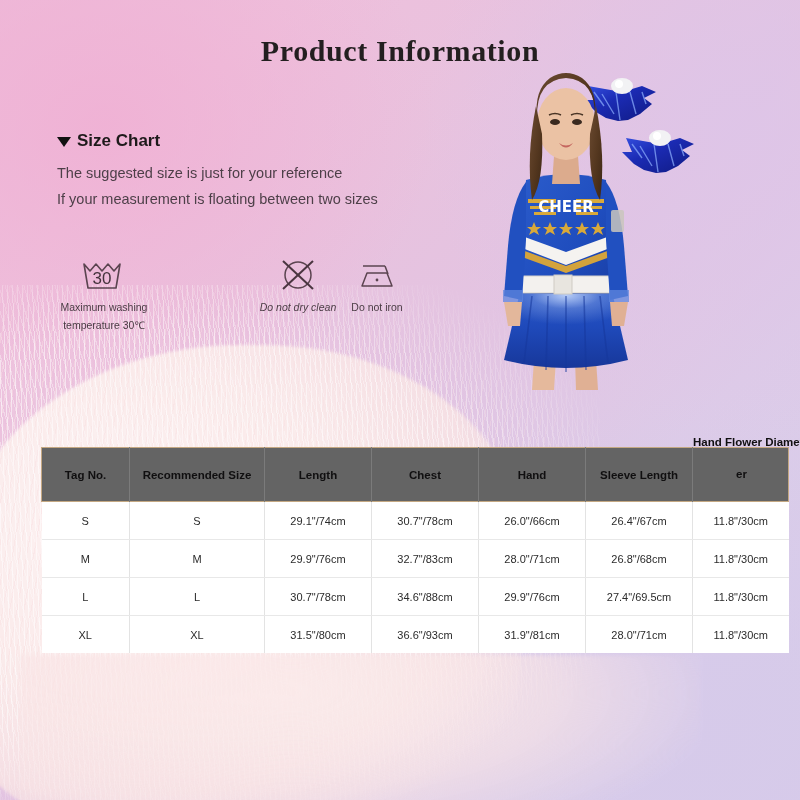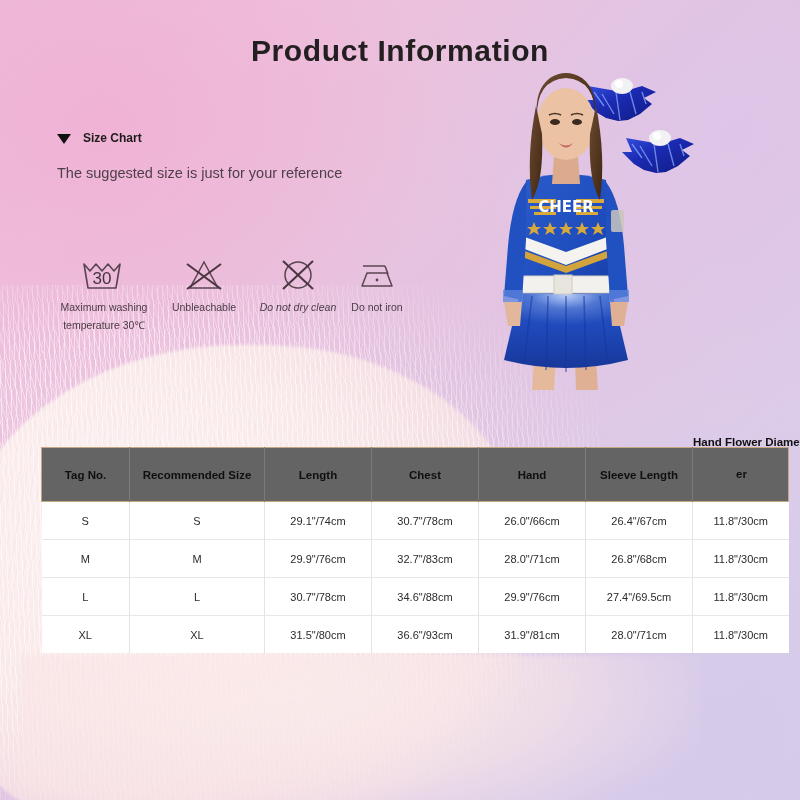--- a/index.html
+++ b/index.html
@@ -106,34 +106,34 @@
   
   .title {
     position: absolute;
     left: 0; right: 0;
     top: 34px;
     text-align: center;
     font-size: 30px;
     font-weight: 700;
     letter-spacing: 0.6px;
     color: #231f20;
-    font-family: Liberation Sans, sans-serif;
+    font-family: Liberation Serif, serif;
   }
 
   
   .sizechart-head {
     position: absolute;
     left: 57px;
     top: 131px;
-    font-size: 12px;
+    font-size: 17px;
     font-weight: 700;
     color: #1e1a1b;
     display: flex;
     align-items: center;
-    gap: 12px;
+    gap: 6px;
   }
   .tri {
     display: inline-block;
     width: 0; height: 0;
     border-left: 7px solid transparent;
     border-right: 7px solid transparent;
     border-top: 10px solid #111;
     position: relative;
     top: 1px;
   }
@@ -267,45 +267,36 @@
 
   <div class="title">Product  Information</div>
 
   <div class="sizechart-head">
     <span class="tri"></span>
     <span>Size Chart</span>
   </div>
 
   <div class="notes">
     <div>The suggested size is just for your reference</div>
+    <div>If your measurement is floating between two sizes</div>
   </div>
 
   <div class="care-row">
 
     <div class="care care-wash">
       <span class="glyph">
         <svg width="52" height="40" viewBox="0 0 52 40" aria-hidden="true">
           <path d="M6 9 L12 16 L18 9 L24 16 L30 9 L36 16 L42 9 L42 9 L38 33 L10 33 Z" fill="none" stroke="#5b4450" stroke-width="1.6" stroke-linejoin="round"></path>
           <text x="24" y="29" text-anchor="middle" font-family="'Liberation Sans',sans-serif" font-size="17" fill="#45333d">30</text>
         </svg>
       </span>
       <span class="cap">Maximum washing
 temperature 30℃</span>
     </div>
 
-    <div class="care care-bleach">
-      <span class="glyph">
-        <svg width="52" height="40" viewBox="0 0 52 40" aria-hidden="true">
-          <path d="M26 7 L40 33 L12 33 Z" fill="none" stroke="#5b4450" stroke-width="1.5"></path>
-          <line x1="9" y1="9" x2="43" y2="34" stroke="#4a3540" stroke-width="2"></line>
-          <line x1="43" y1="9" x2="9" y2="34" stroke="#4a3540" stroke-width="2"></line>
-        </svg>
-      </span>
-      <span class="cap">Unbleachable</span>
-    </div>
 
     <div class="care care-dry">
       <span class="glyph">
         <svg width="52" height="40" viewBox="0 0 52 40" aria-hidden="true">
           <circle cx="26" cy="20" r="13" fill="none" stroke="#5b4450" stroke-width="1.5"></circle>
           <line x1="11" y1="6" x2="41" y2="34" stroke="#4a3540" stroke-width="2"></line>
           <line x1="41" y1="6" x2="11" y2="34" stroke="#4a3540" stroke-width="2"></line>
         </svg>
       </span>
       <span class="cap">Do not dry clean</span>

